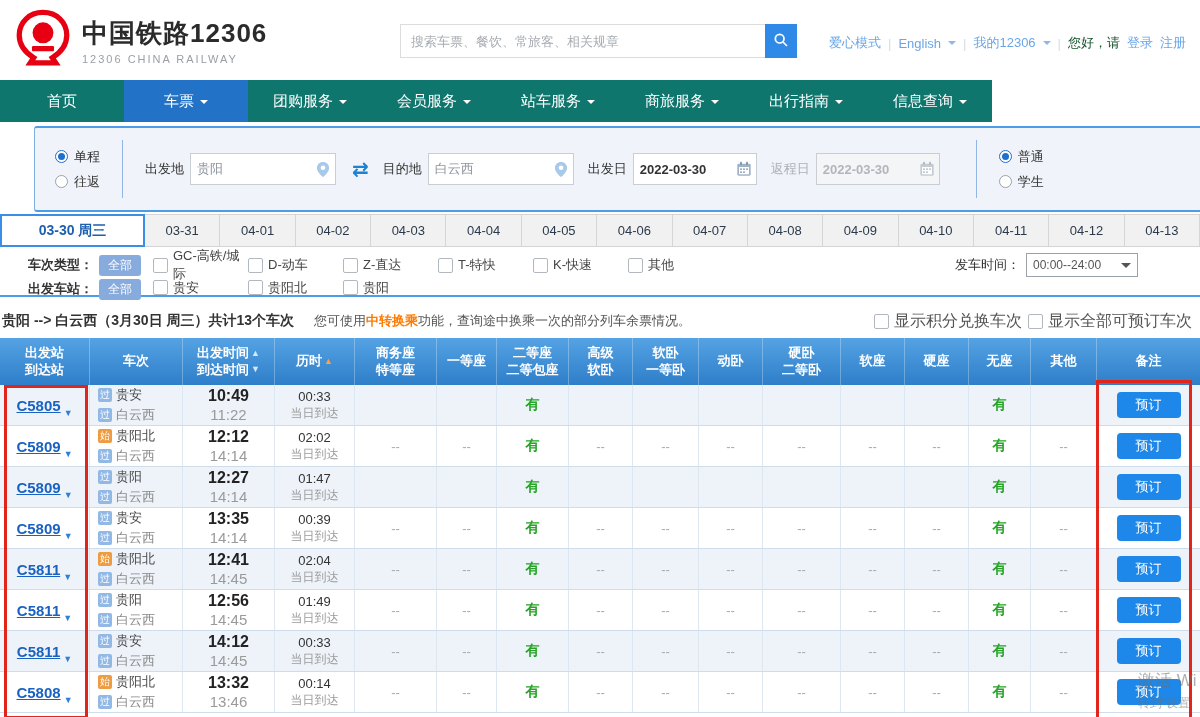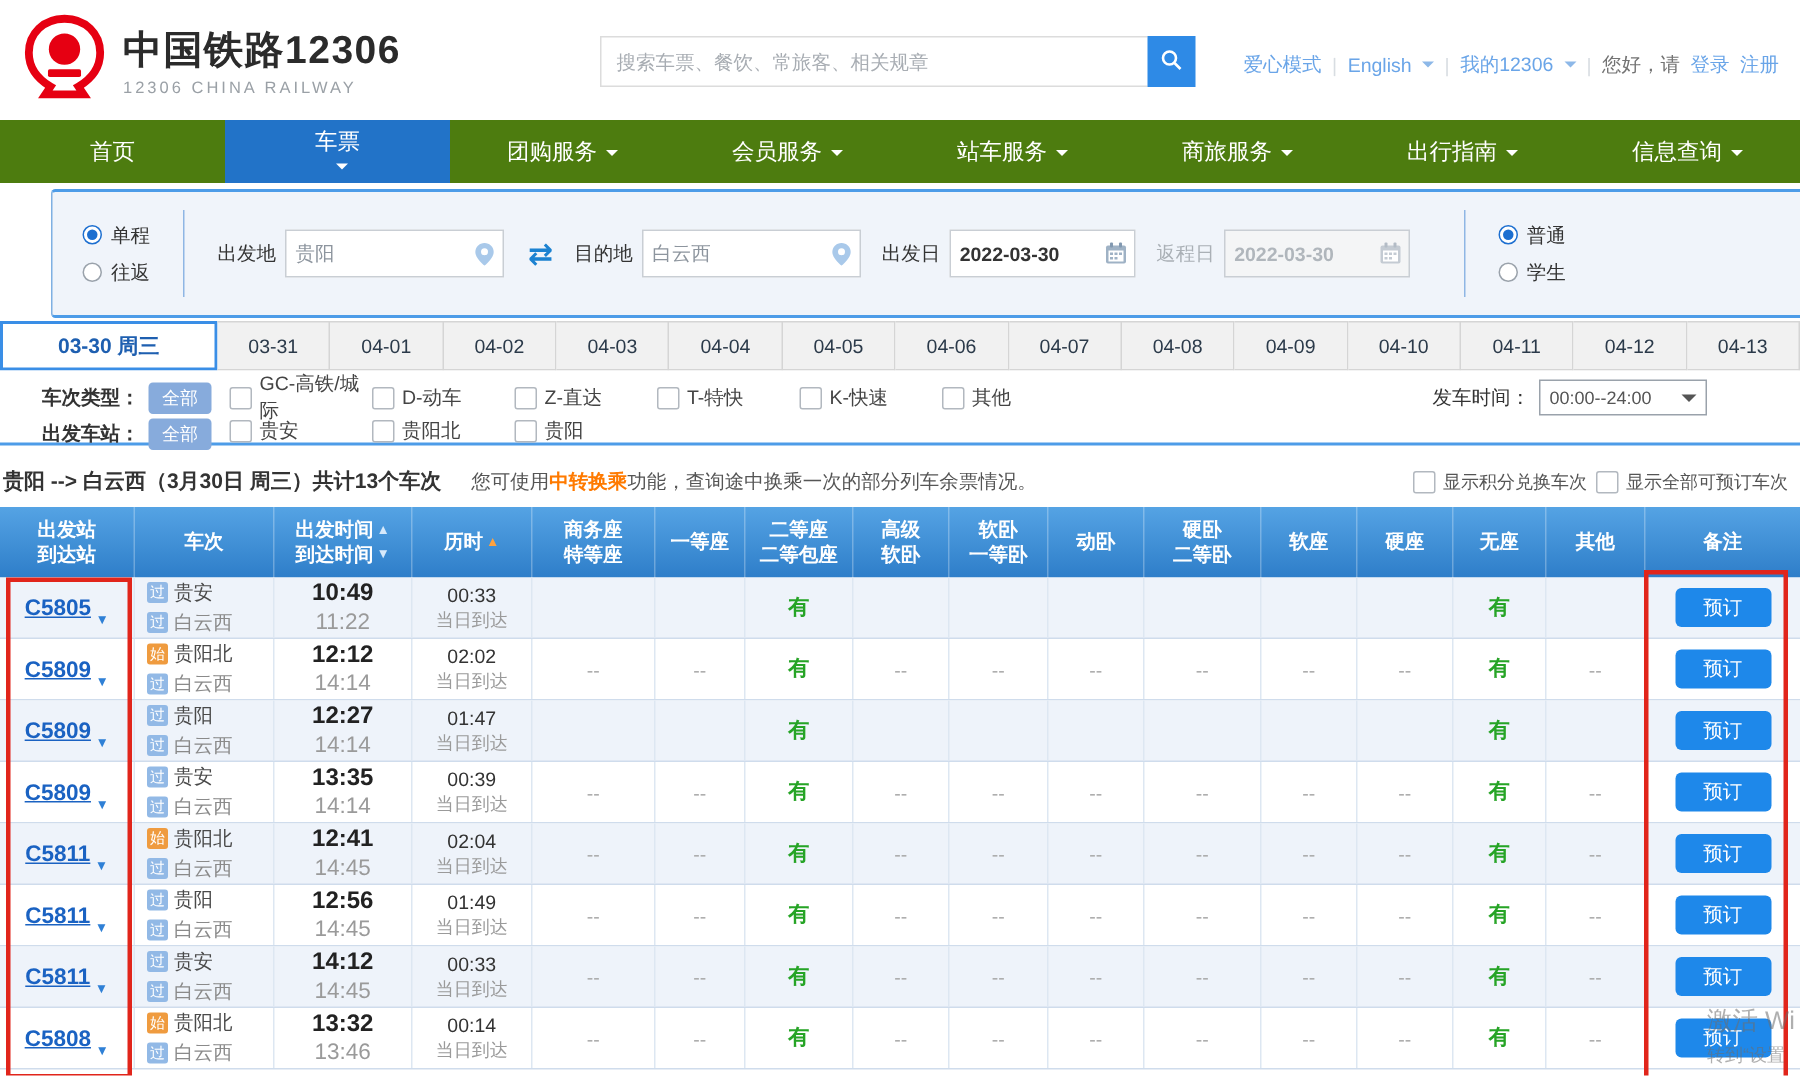--- a/index.html
+++ b/index.html
@@ -14,28 +14,28 @@
   .logo-sub{font-size:11px;color:#9aa0a6;letter-spacing:2px;margin-top:2px;}
   .searchbar{position:absolute;left:400px;top:24px;display:flex;}
   .search-input{width:344px;height:32px;border:1px solid #dcdcdc;border-right:none;padding:0 10px;
                 font-size:13px;color:#333;outline:none;background:#fff;}
   .search-input::placeholder{color:#a8adb3;}
   .search-btn{width:32px;height:34px;background:#2e8ae6;border:none;cursor:pointer;
               display:flex;align-items:center;justify-content:center;}
   .toplinks{position:absolute;right:14px;top:34px;display:flex;align-items:center;gap:7px;font-size:13px;}
   .toplinks a{color:#6aa5e8;text-decoration:none;cursor:pointer;}
   .toplinks .sep{color:#d8dde2;}
-  .toplinks .greet{color:#737373;}
+  .toplinks .greet{color:#14532d;}
   .dtri{width:0;height:0;border:4px solid transparent;border-top-color:#8db8e8;margin-top:4px;}
 
   
-  .nav{position:absolute;left:0;top:80px;width:1200px;height:42px;background:#4d7c0f;display:flex;}
+  .nav{position:absolute;left:0;top:80px;width:992px;height:42px;background:#0f766e;display:flex;}
   .nav-item{width:150px;height:42px;display:flex;align-items:center;justify-content:center;
             color:#fff;font-size:15px;cursor:pointer;}
-  .nav-item.active{background:#2273c8;flex-direction:column;}
+  .nav-item.active{background:#2273c8;}
   .chev{width:0;height:0;border:4px solid transparent;border-top-color:#fff;margin-left:6px;margin-top:5px;}
 
   
   .qpanel{position:absolute;left:6px;top:126px;width:1192px;height:82px;background:#f0f4fa;
           border:1px solid #7fb0e2;border-top:2px solid #4d9ce8;border-bottom:2px solid #4d9ce8;border-radius:3px;margin-left:28px;}
   .qp-inner{display:flex;align-items:center;height:100%;padding:0 20px;}
   .vradios{display:flex;flex-direction:column;gap:7px;}
   .radio-item{display:flex;align-items:center;gap:6px;font-size:13px;color:#333;cursor:pointer;}
   .radio{width:13px;height:13px;border:1px solid #9aa2ab;border-radius:50%;background:#fff;box-sizing:border-box;}
   .radio.sel{border-color:#1d6fd0;}
@@ -74,21 +74,21 @@
   .select{display:flex;align-items:center;justify-content:space-between;width:112px;height:24px;border:1px solid #9aa2ab;
           background:#fff;padding:0 6px;font-size:12px;color:#555;cursor:pointer;box-sizing:border-box;}
   .chev2{width:0;height:0;border:5px solid transparent;border-top-color:#555;margin-top:5px;}
 
   
   .resultbar{position:absolute;left:0;top:304px;width:1200px;height:34px;display:flex;align-items:center;font-size:13px;}
   .route{font-size:14px;font-weight:bold;color:#333;margin-left:2px;white-space:nowrap;}
   .tip{color:#555;margin-left:20px;white-space:nowrap;}
   .tip .hl{color:#ff7a00;font-weight:bold;text-decoration:none;cursor:pointer;}
   .rchecks{margin-left:auto;margin-right:8px;display:flex;gap:6px;}
-  .rcheck{display:inline-flex;align-items:center;gap:5px;font-size:12px;color:#555;cursor:pointer;}
+  .rcheck{display:inline-flex;align-items:center;gap:5px;font-size:16px;color:#555;cursor:pointer;}
 
   
   .ttable{position:absolute;left:0;top:338px;width:1200px;}
   .thead,.trow{display:grid;grid-template-columns:90px 93px 92px 80px 82px 60px 72px 64px 66px 64px 78px 64px 64px 62px 66px 103px;}
   .thead{height:47px;background:linear-gradient(180deg,#55a3e4,#2e7ec9);}
   .hcell{display:flex;flex-direction:column;align-items:center;justify-content:center;color:#fff;
          font-size:13px;font-weight:bold;line-height:1.25;border-right:1px solid rgba(255,255,255,.28);}
   .hcell:last-child{border-right:none;}
   .hline{display:flex;align-items:center;}
   .sort{font-size:9px;color:#d6e9fb;margin-left:2px;}

